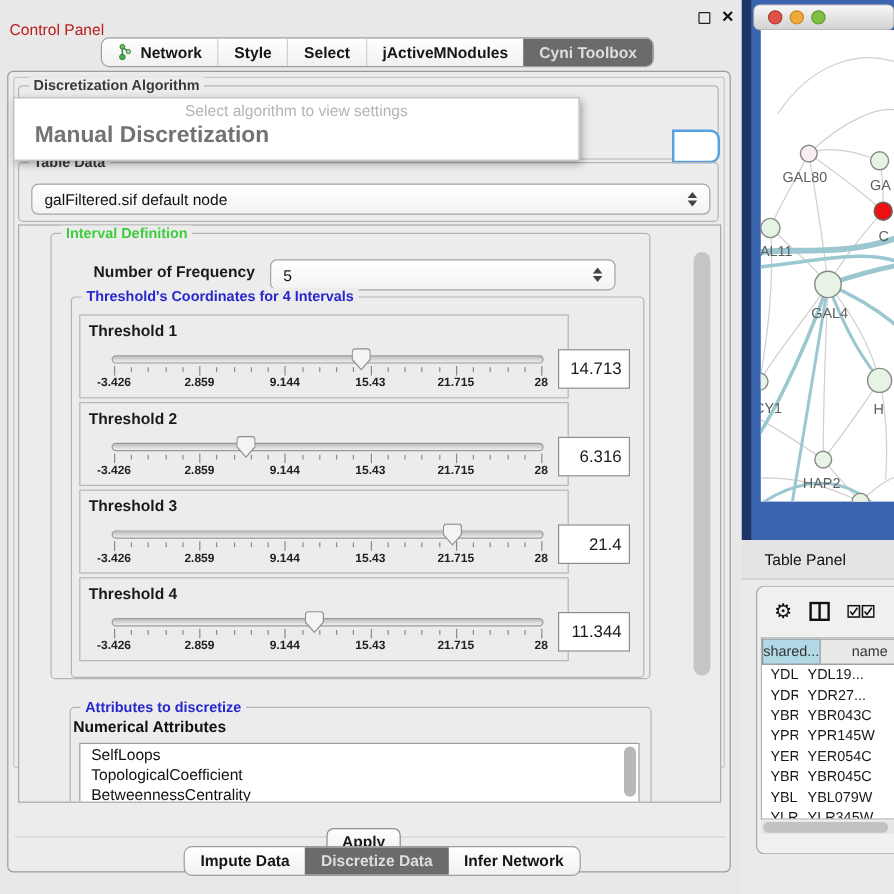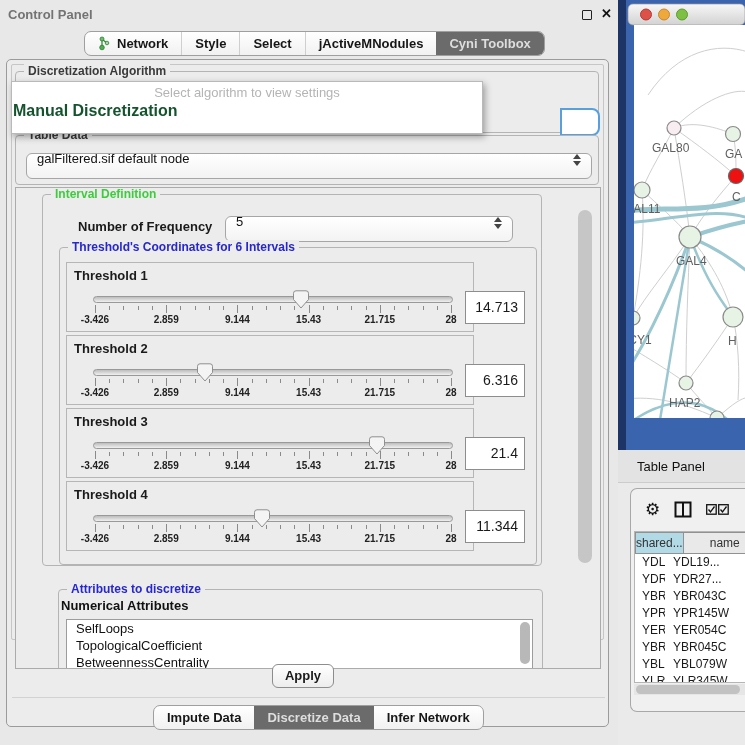--- a/index.html
+++ b/index.html
@@ -2,21 +2,21 @@
 <html style="--selected-tab-bg: #6b6b6b; --group-title-green: #3ecc3e; --group-title-blue: #2727cf; --focus-ring: #57a0e0; --window-frame-blue: #3a64ae; --window-frame-dark: #1c3566; --node-fill: #e7f4e5; --node-red: #ee1111; --edge-gray: #cfcfcf; --edge-teal: #9ac7d0; --header-cell-blue: #b2d9e6; --traffic-red: #dd5148; --traffic-yellow: #eea83b; --traffic-green: #7dc043;"><head>
 <meta charset="utf-8">
 <style>
   * { margin:0; padding:0; box-sizing:border-box; }
   html,body { width:745px; height:745px; overflow:hidden; }
   body { font-family:"Liberation Sans", sans-serif; background:#e8e8e8; position:relative; color:#1a1a1a; }
   .abs { position:absolute; }
 
   
   #control-panel { left:0; top:0; width:618px; height:745px; background:#e8e8e8; }
-  #cp-title { left:8px; top:7px; font-size:13px; color:#737373;font-weight:bold; }
+  #cp-title { left:8px; top:17px; font-size:13px; color:#b91c1c; }
   #cp-float-icon { right:26px; top:10px; width:10px; height:10px; border:1.5px solid #222; border-radius:1px; }
   #cp-close-icon { right:6px; top:6px; font-size:13px; font-weight:bold; color:#111; }
 
   .tabbar { display:flex; align-items:stretch; height:25px; background:linear-gradient(#ffffff,#f1f1f1);
             border:1px solid #9f9f9f; border-radius:7px; overflow:hidden; }
   .tab { display:flex; align-items:center; padding:0 13px; font-size:13px; font-weight:600; color:#161616;
          white-space:nowrap; border-left:1px solid #cfcfcf; background:transparent; cursor:default; }
   .tab:first-child { border-left:none; }
   .tab.selected { background:var(--selected-tab-bg,#6b6b6b); color:#dedede; border-left:none; }
   .tab.selected + .tab { border-left:none; }
@@ -27,34 +27,34 @@
                 border:1px solid #9b9b9b; border-radius:5px; }
   #inner-frame { left:4px; top:4px; right:4px; bottom:86px; border:1px solid #c6c6c6; border-radius:2px; pointer-events:none; }
 
   .groupbox { position:absolute; border:1px solid #b4b4b4; border-radius:4px; }
   .group-title { position:absolute; top:-8px; left:8px; background:#ececec; padding:0 4px; font-size:12px; font-weight:bold; }
   .gt-dark { color:#3a3a3a; }
   .gt-green { color:var(--group-title-green,#3ecc3e); }
   .gt-blue  { color:var(--group-title-blue,#2727cf); }
 
   .combo { position:absolute; background:linear-gradient(#ffffff,#f3f3f3); border:1px solid #a6a6a6; border-radius:6px;
-           font-size:13px; display:flex; align-items:flex-end; padding:12px 10px; color:#111; }
+           font-size:13px; display:flex; align-items:center; padding:12px 10px; color:#111; }
   .combo .spinner { margin-left:auto; display:flex; flex-direction:column; gap:2px; align-items:center; }
   .spinner i { width:0; height:0; border-left:4px solid transparent; border-right:4px solid transparent; }
   .spinner .up { border-bottom:5px solid #444; }
   .spinner .dn { border-top:5px solid #444; }
 
   
   #algo-group { left:8px; top:11px; width:584px; height:62px; }
   #combo-fragment { left:544px; top:36px; width:40px; height:28px; border:2px solid var(--focus-ring,#57a0e0);
                     border-radius:0 8px 8px 0; background:#fff; }
   #algo-popup { left:11px; top:81px; width:472px; height:53px; background:#fff; border:1px solid #b9b9b9;
                 box-shadow:2px 3px 7px rgba(0,0,0,0.35); z-index:30;text-decoration:underline; }
   #popup-hint { position:absolute; top:3px; left:0; right:0; text-align:center; font-size:13px; color:#b4b4b4; }
-  .popup-item { position:absolute; left:1px; font-size:16px; color:#14532d; white-space:nowrap; }
+  .popup-item { position:absolute; left:17px; font-size:19px; color:#737373; white-space:nowrap; }
   #popup-item-0 { top:20px; font-weight:bold; }
   #popup-item-1 { top:36px; }
 
   #tabledata-group { left:8px; top:75px; width:584px; height:50px; }
   #tabledata-combo { left:10px; top:17px; width:566px; height:25px; }
 
   
   #scrollview { left:8px; top:127px; width:586px; height:482px; border:1px solid #ababab; background:#ececec; overflow:hidden; }
   #sv-thumb { right:8px; top:22px; width:14px; height:353px; background:#c6c6c6; border-radius:7px; }
 
@@ -77,21 +77,21 @@
   .value-box { position:absolute; left:398px; top:28px; width:60px; height:33px; background:#fff; border:1px solid #8d8d8d;
                font-size:14px; text-align:right; line-height:31px; padding-right:6px; }
 
   #attr-group { left:42px; top:401px; width:485px; height:120px; }
   #attr-subtitle { position:absolute; left:2px; top:8px; font-size:13px; font-weight:bold; color:#111;text-align:center; }
   #attr-list { position:absolute; left:7px; top:29px; width:467px; height:50px; background:#fff; border:1px solid #9c9c9c; overflow:hidden; }
   .attr-item { padding-left:9px; font-size:13px; line-height:17px; color:#111; white-space:nowrap; }
   #attr-scroll-thumb { position:absolute; right:2px; top:2px; width:10px; height:42px; background:#b8b8b8; border-radius:5px; }
 
   #apply-strip-line { left:5px; top:637px; width:593px; height:1px; background:#d2d2d2; }
-  #apply-button { left:265px; top:604px; width:62px; height:24px; background:linear-gradient(#ffffff,#ededed);
+  #apply-button { left:265px; top:630px; width:62px; height:24px; background:linear-gradient(#ffffff,#ededed);
                   border:1px solid #8d8d8d; border-radius:6px; font-size:13px; font-weight:600; text-align:center; line-height:22px; }
 
   
   #network-window { left:618px; top:0; width:127px; height:450px; }
   
   #tp-region { left:618px; top:450px; width:127px; height:295px; background:#eaeaea; }
   #tp-titlebar { left:0; top:0; width:127px; height:33px; background:#e3e3e3; border-bottom:1px solid #cccccc; }
   #tp-title { position:absolute; left:19px; top:9px; font-size:13px; color:#111; }
   #tp-panel { left:12px; top:38px; width:115px; height:224px; background:#f0f0f0; border:1px solid #a8a8a8;
               border-radius:7px 0 0 7px; border-right:none; overflow:hidden; }
@@ -167,21 +167,21 @@
         <div id="noi-label" class="abs">Number of Frequency</div>
         <div id="noi-combo" class="combo">
           <span>5</span>
           <span class="spinner">
               <i class="up"></i>
               <i class="dn"></i>
             </span>
         </div>
 
         <div id="thresh-group" class="groupbox">
-          <span class="group-title gt-blue">Threshold's Coordinates for 6 Intervals</span>
+          <span class="group-title gt-blue">Threshold's Coordinates for 4 Intervals</span>
 
           <div class="threshold-panel" style="top:14px">
             <div class="th-label">Threshold 1</div>
             <div class="slider-zone">
                 <div class="slider-track"></div>
                 <div class="ticks">
                   <div class="tick major" style="left:0.00%"></div>
                   <div class="tick" style="left:4.00%"></div>
                   <div class="tick" style="left:8.00%"></div>
                   <div class="tick" style="left:12.00%"></div>

